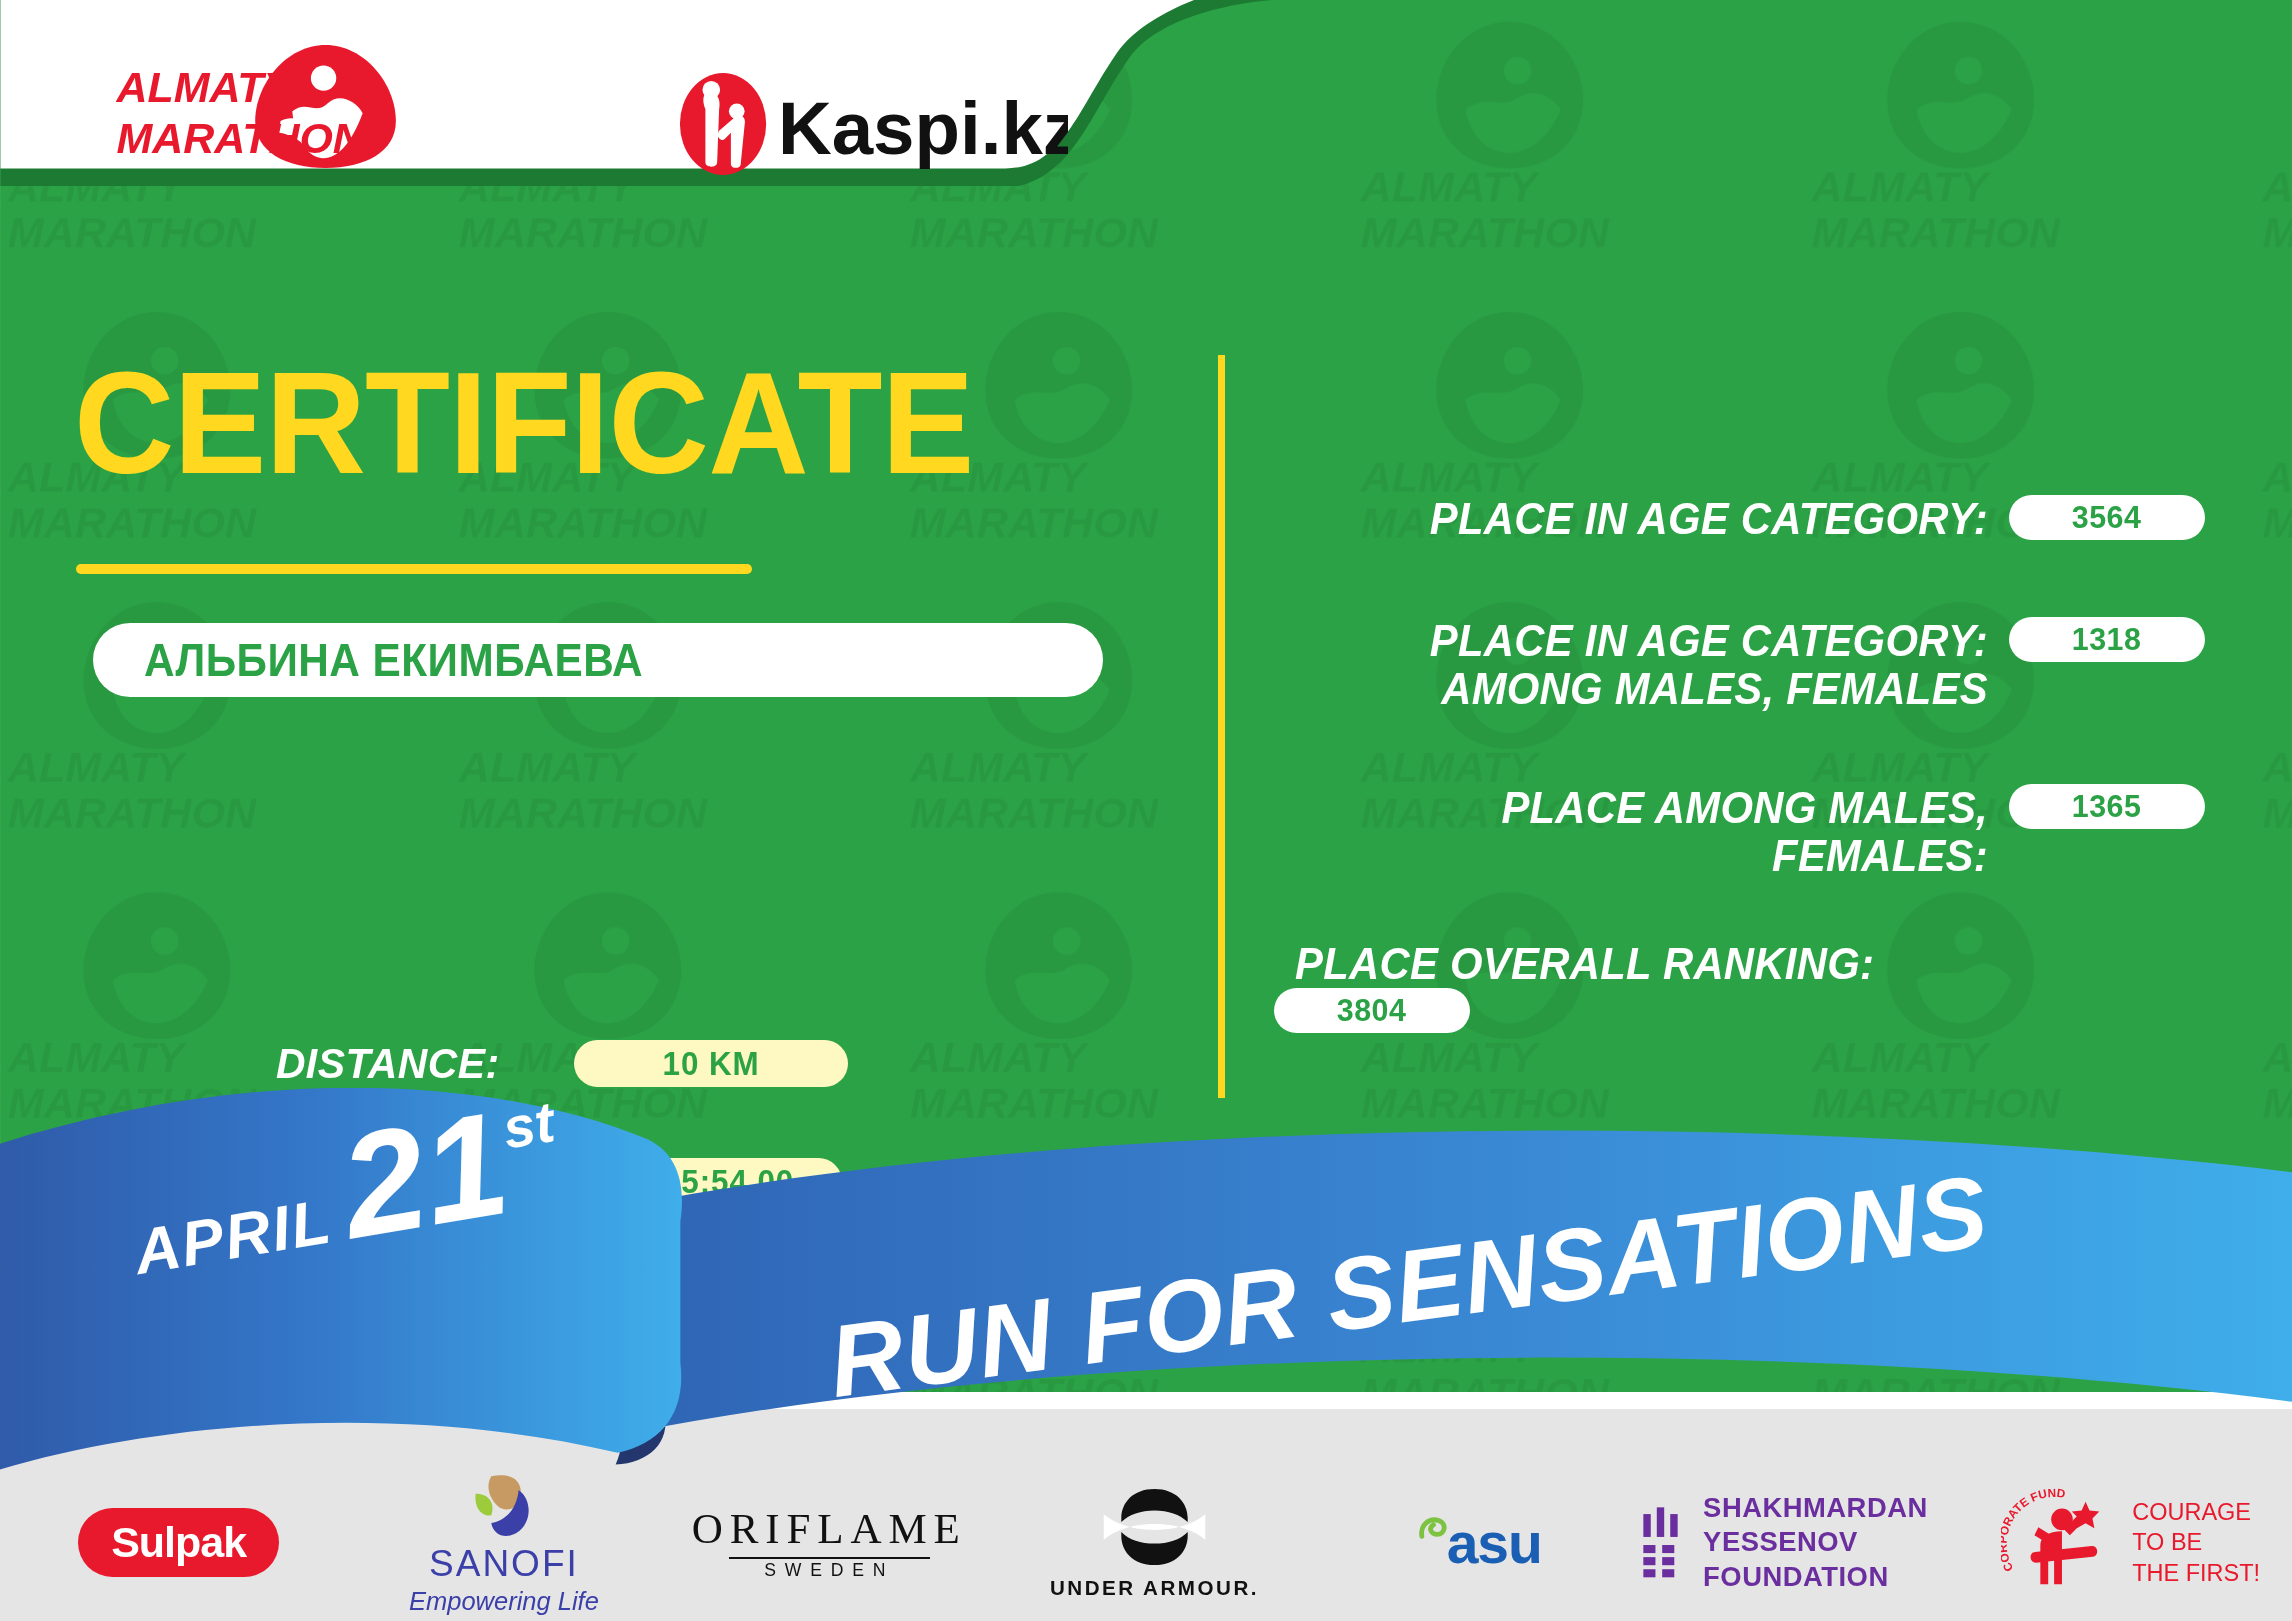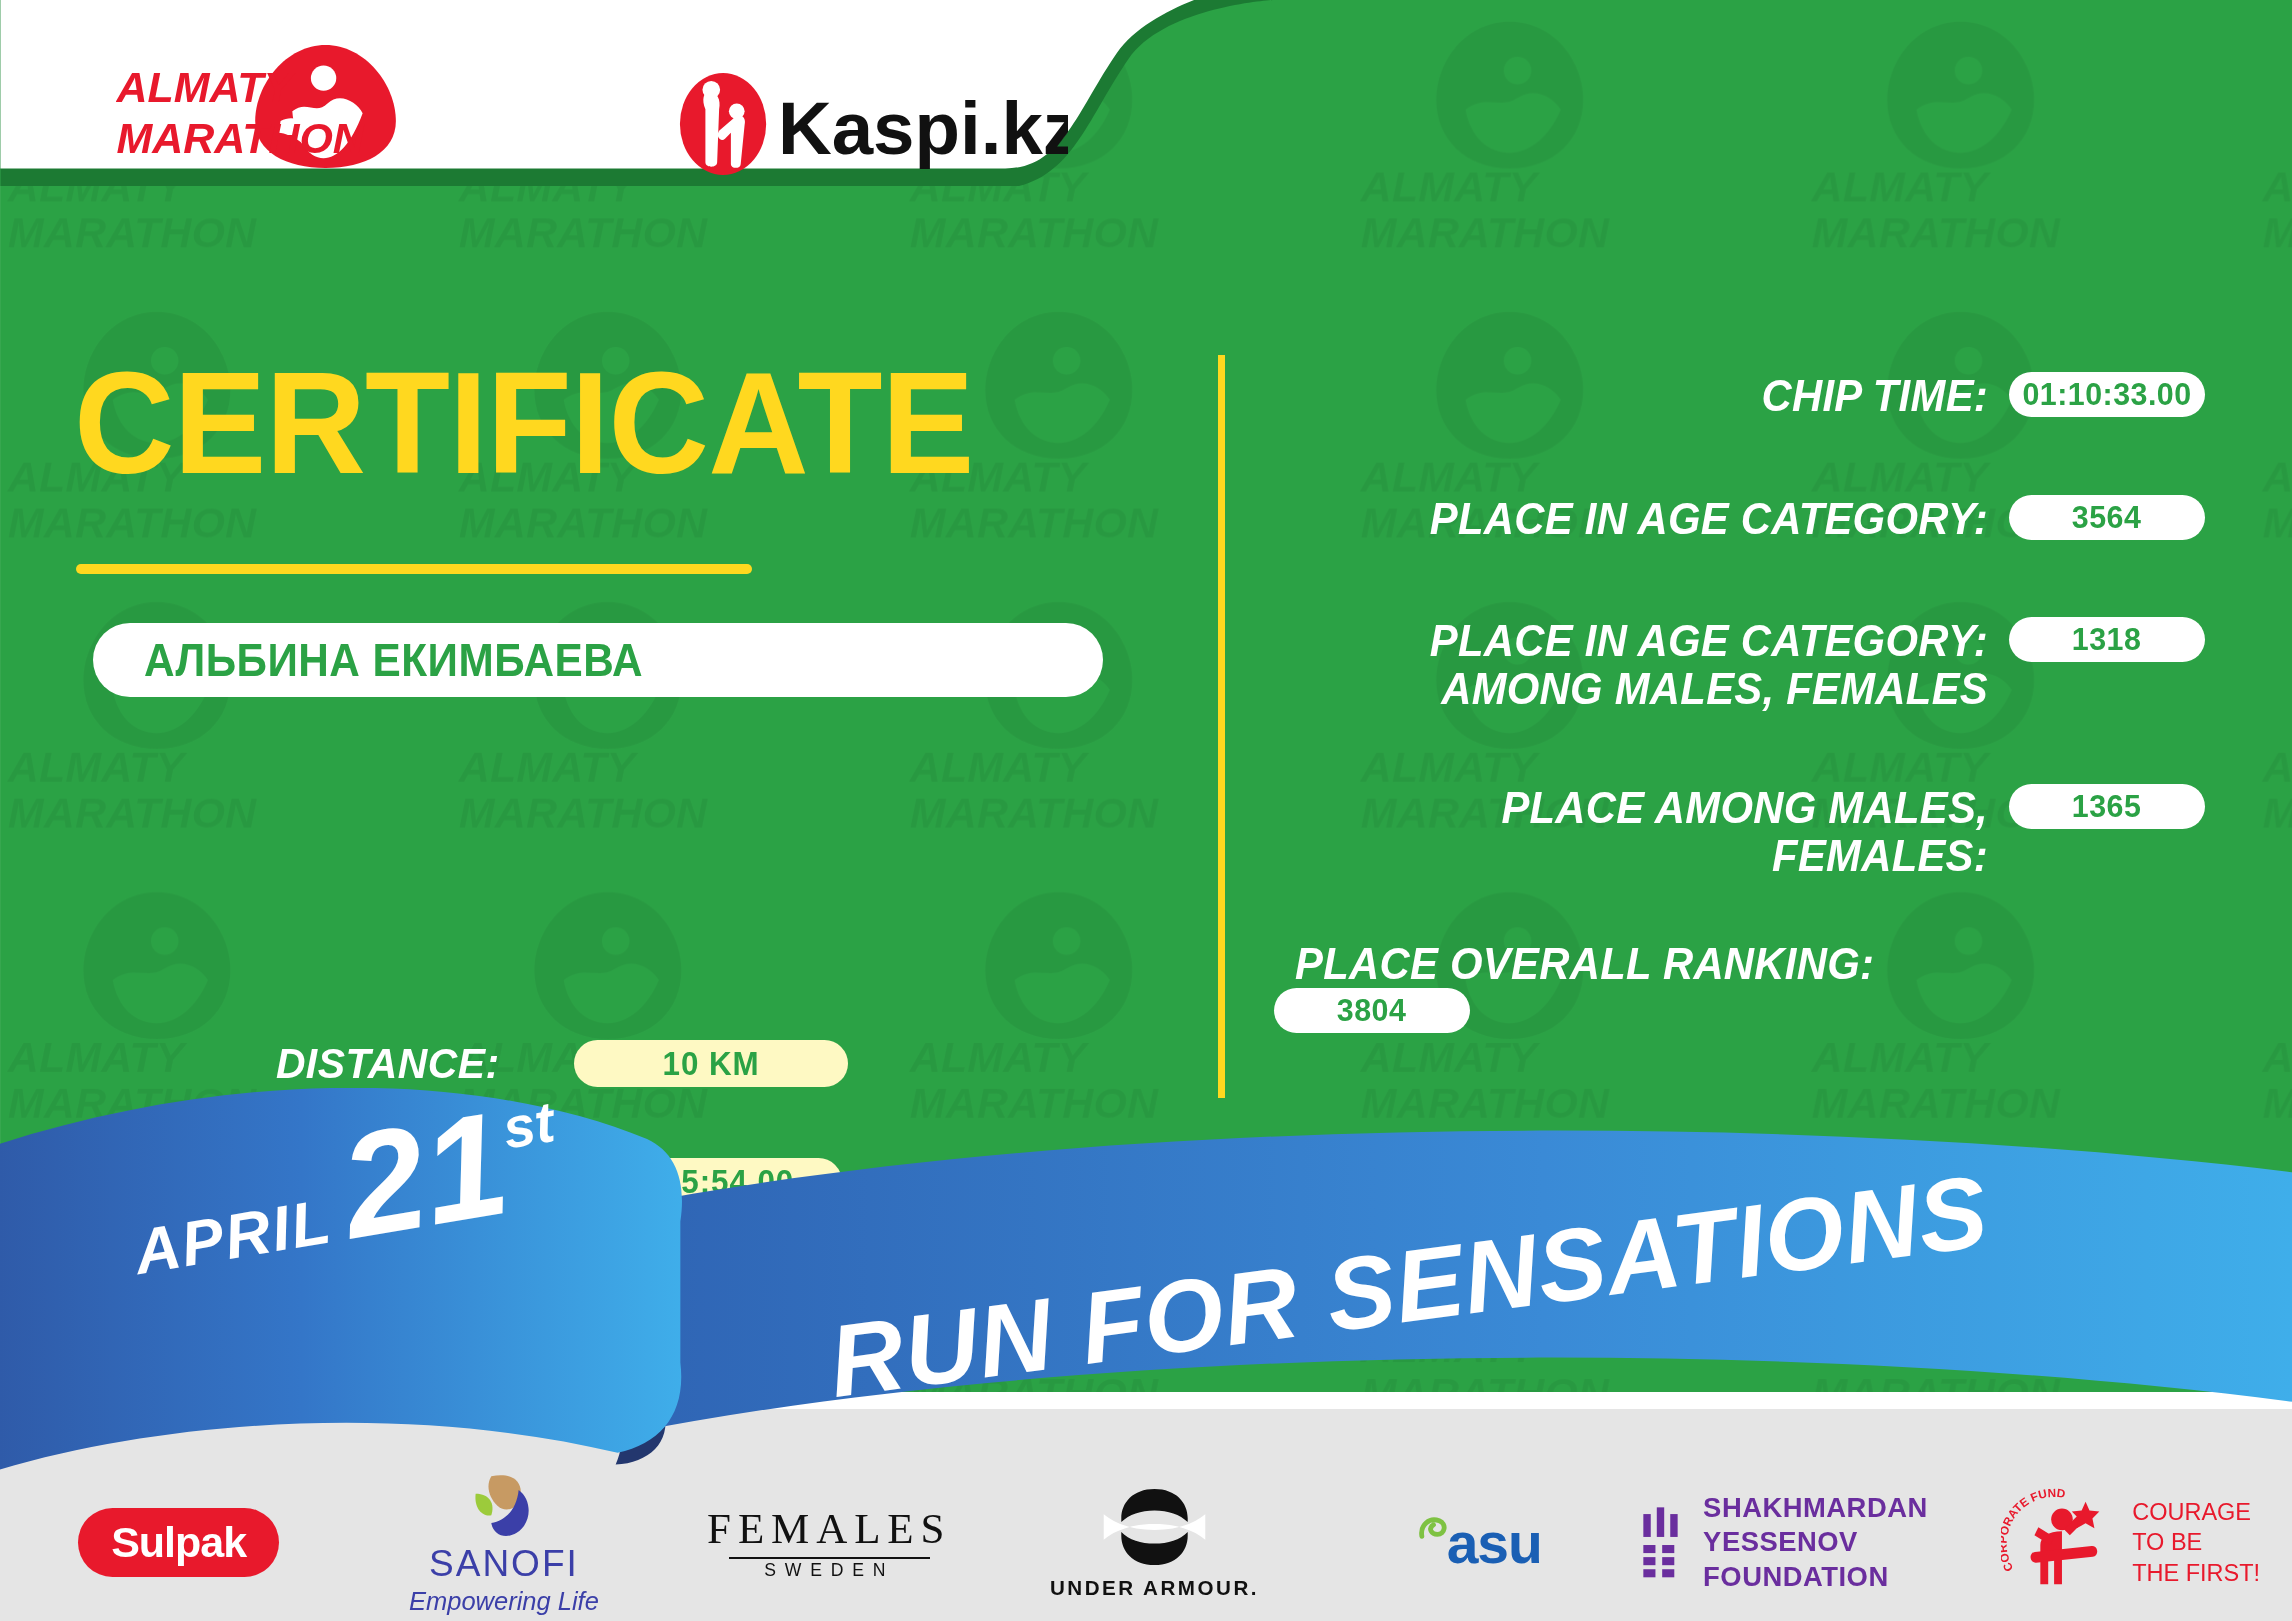--- a/index.html
+++ b/index.html
@@ -337,26 +337,20 @@
       <div class="kv-pill">
         <span>01:15:54.00</span>
       </div>
     </div>
   </div>
 
   <div class="divider"></div>
 
   <div class="stats">
 
-    <div class="stat-row sr0">
-      <div class="stat-label">CHIP TIME:</div>
-      <div class="stat-pill">
-        <span>01:10:33.00</span>
-      </div>
-    </div>
 
     <div class="stat-row sr1">
       <div class="stat-label">PLACE IN AGE CATEGORY:</div>
       <div class="stat-pill">
         <span>3564</span>
       </div>
     </div>
 
     <div class="stat-row sr2">
       <div class="stat-label">PLACE IN AGE CATEGORY: AMONG MALES, FEMALES</div>
@@ -423,21 +417,21 @@
           <path d="M58 20 C 72 30 72 54 56 64 C 44 71 32 66 30 54 C 44 52 56 40 58 20 Z" fill="#3B3FA8"></path>
           <path d="M14 24 C 28 24 34 34 30 46 C 22 48 12 40 14 24 Z" fill="#9CCB3B"></path>
         </svg>
         <div class="sanofi-word">SANOFI</div>
         <div class="sanofi-tag">Empowering Life</div>
       </div>
     </div>
 
     <div class="sp">
       <div class="sp-stack">
-        <div class="oriflame-word">FEMALES</div>
+        <div class="oriflame-word">ORIFLAME</div>
         <div class="oriflame-rule"></div>
         <div class="oriflame-sub">SWEDEN</div>
       </div>
     </div>
 
     <div class="sp">
       <div class="sp-stack">
         <svg width="137" height="84" viewBox="0 0 140 86">
           <path d="M70 4 C 92 4 104 18 104 34 L 104 38 C 96 30 84 26 70 26 C 56 26 44 30 36 38 L 36 34 C 36 18 48 4 70 4 Z" fill="#111"></path>
           <path d="M36 48 C 44 56 56 60 70 60 C 84 60 96 56 104 48 L 104 52 C 104 68 92 82 70 82 C 48 82 36 68 36 52 Z" fill="#111"></path>

